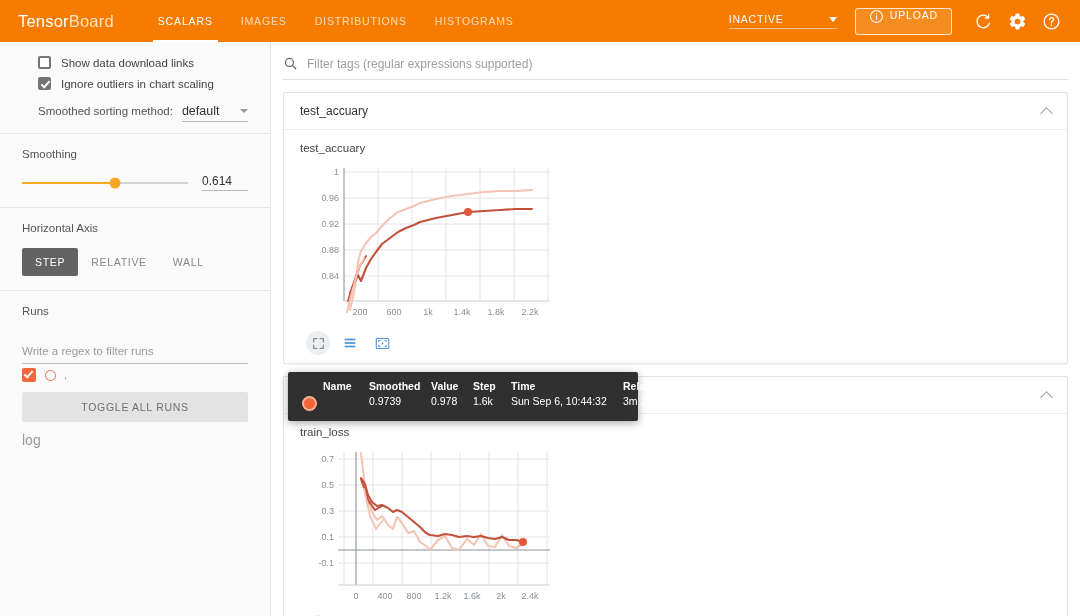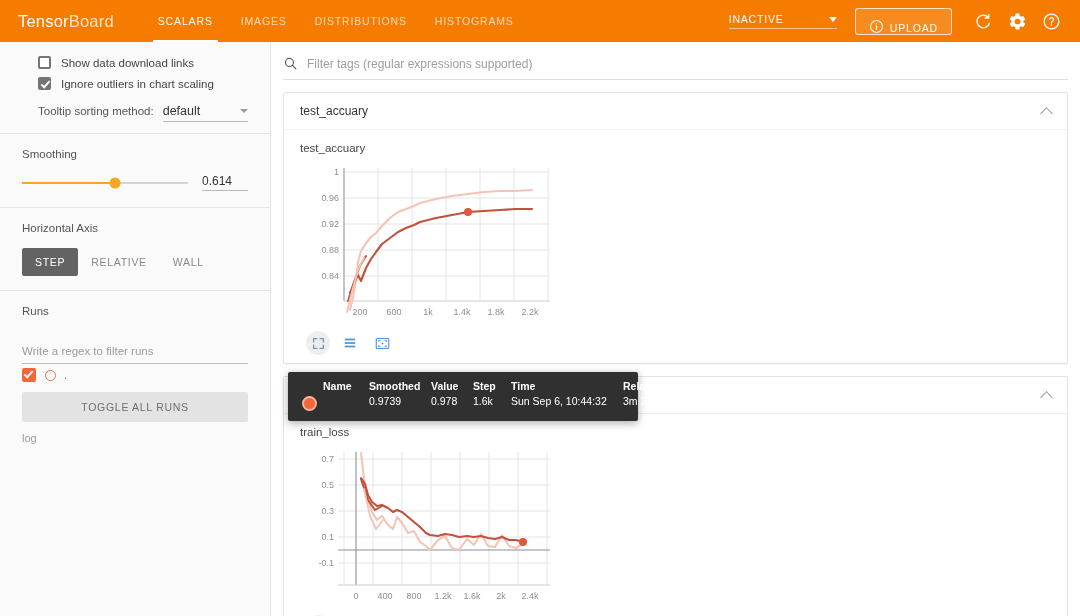--- a/index.html
+++ b/index.html
@@ -73,21 +73,21 @@
     flex: 1;
   }
   .caret-down {
     width: 0; height: 0;
     border-left: 4.5px solid transparent;
     border-right: 4.5px solid transparent;
     border-top: 5px solid #fff;
   }
   .upload-btn {
     display: flex;
-    align-items: flex-end;
+    align-items: flex-start;
     gap: 6px;
     border: 1px solid rgba(255,255,255,.75);
     border-radius: 3px;
     height: 27px;
     padding: 0 13px;
     background: #f68b1f;
     cursor: pointer;
     margin-right: 14px;
   }
   .upload-btn .u-lbl {
@@ -252,21 +252,21 @@
     background: #e3e3e3;
     color: #6f6f6f;
     font-size: 10.5px;
     letter-spacing: .7px;
     text-align: center;
     padding: 9px 0;
     border-radius: 2px;
     cursor: pointer;
     margin-bottom: 10px;
   }
-  .log-label { font-size: 11px; color: #9a9a9a; }
+  .log-label { font-size: 14px; color: #9a9a9a; }
 
   
   .main {
     flex: 1;
     background: #fff;
     padding: 0 0 0 0;
     overflow: hidden;
     position: relative;
   }
   .filter-bar {
@@ -424,21 +424,21 @@
       <div class="cbrow">
         <span class="cbox"></span>
         <span class="cb-lbl">Show data download links</span>
       </div>
       <div class="cbrow">
         <span class="cbox checked"></span>
         <span class="cb-lbl">Ignore outliers in chart scaling</span>
       </div>
 
       <div class="tooltip-sort">
-        <span class="ts-label">Tooltip sorting method:</span>
+        <span class="ts-label">Smoothed sorting method:</span>
         <span class="ts-select">
           <span class="val">default</span>
           <span class="caret-grey"></span>
         </span>
       </div>
     </div>
 
     <div class="sb-divider"></div>
 
     <div class="sb-section" style="padding-top:14px;padding-bottom:16px;">

